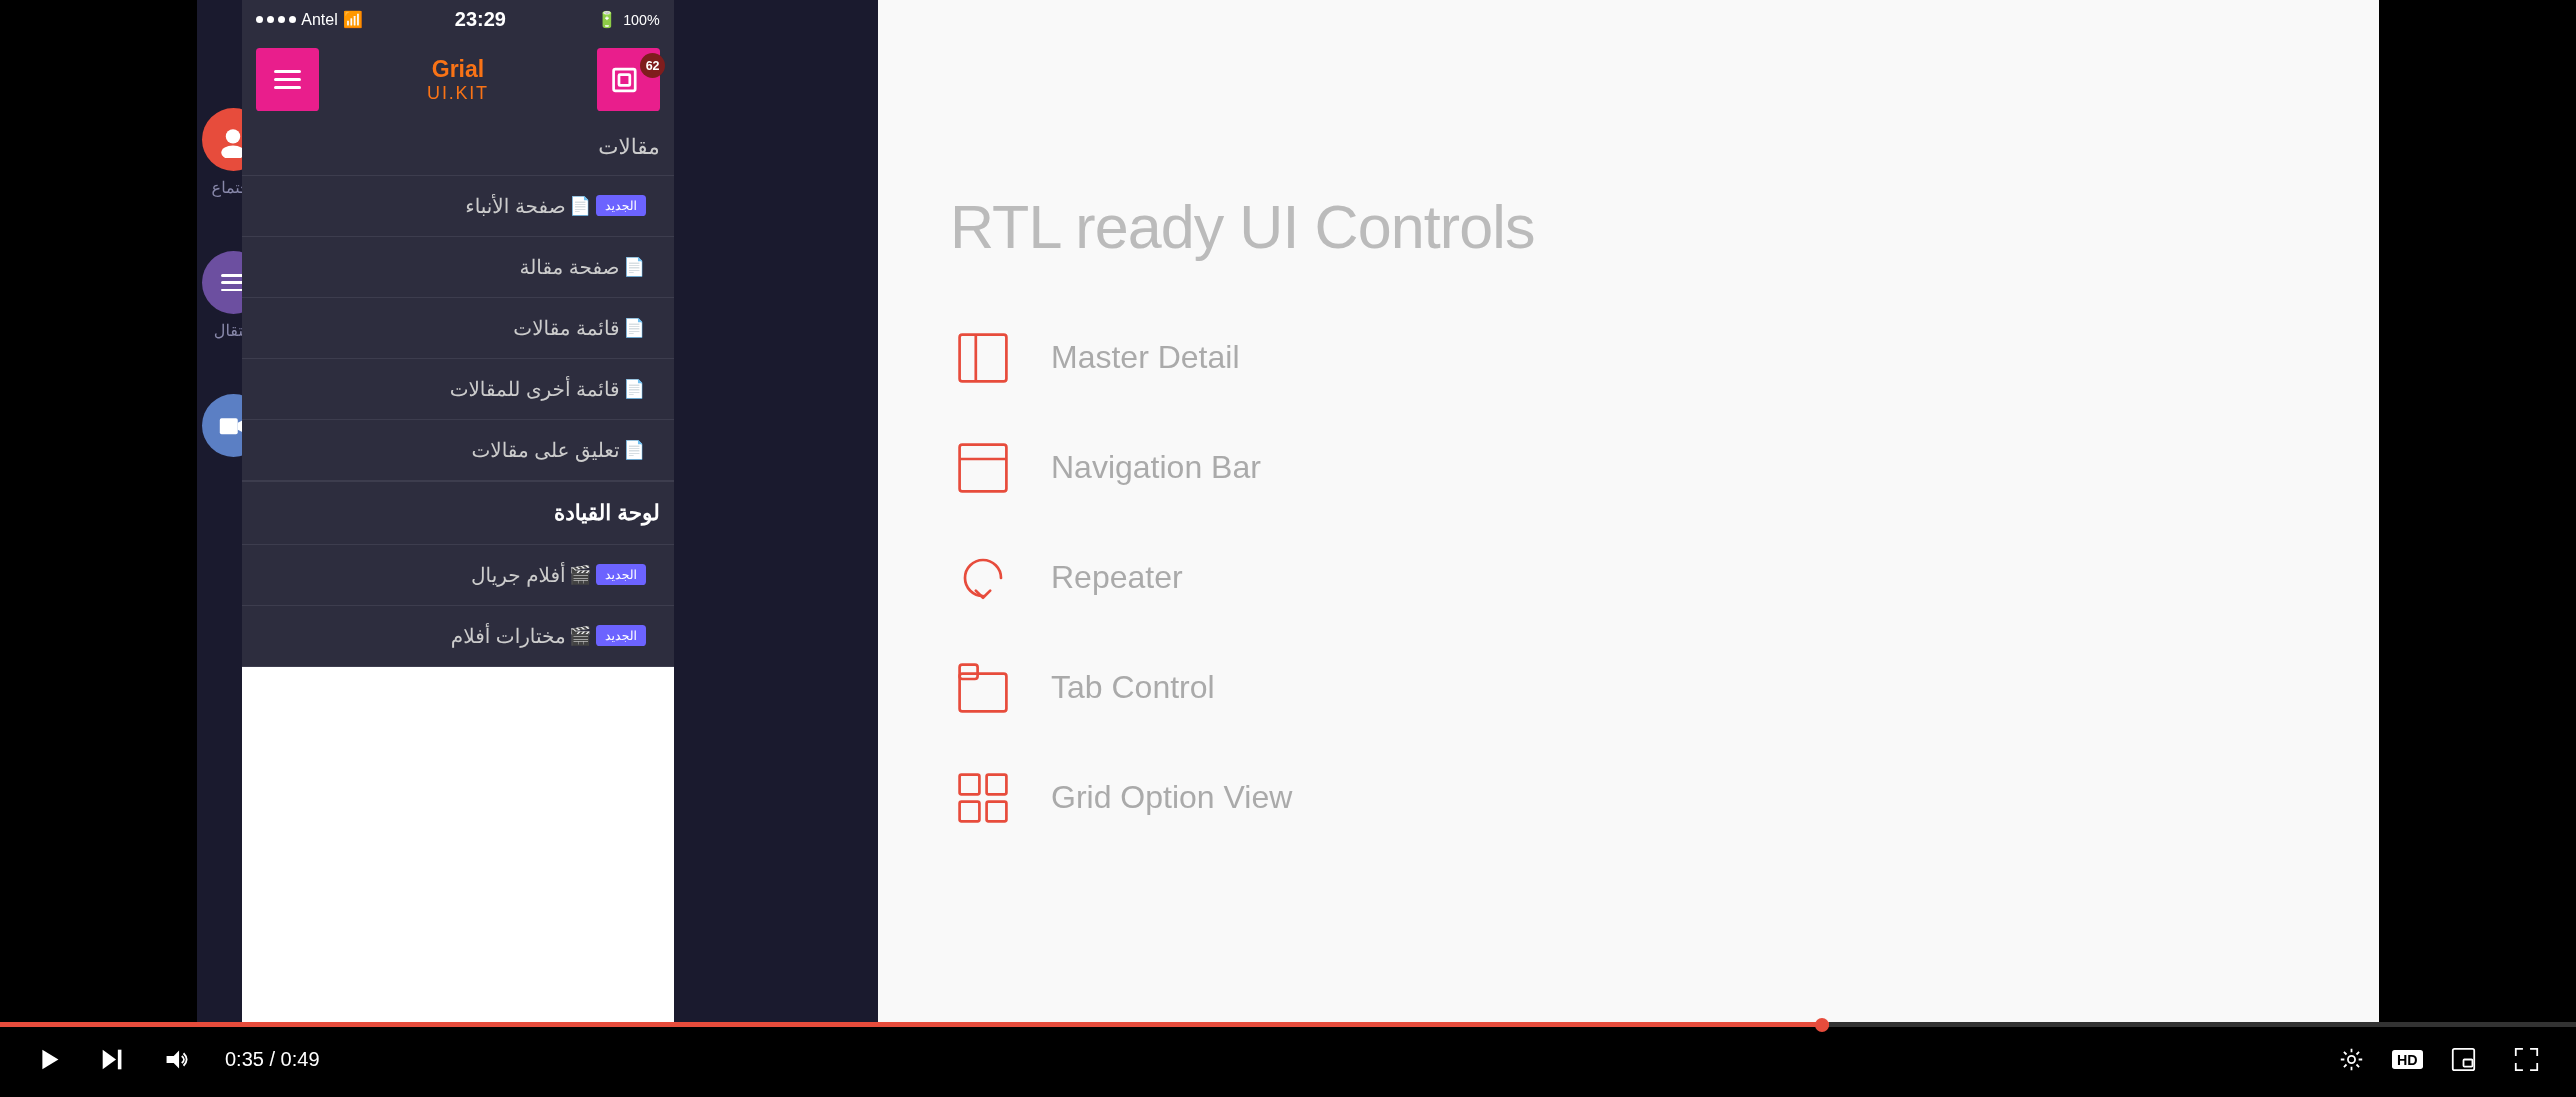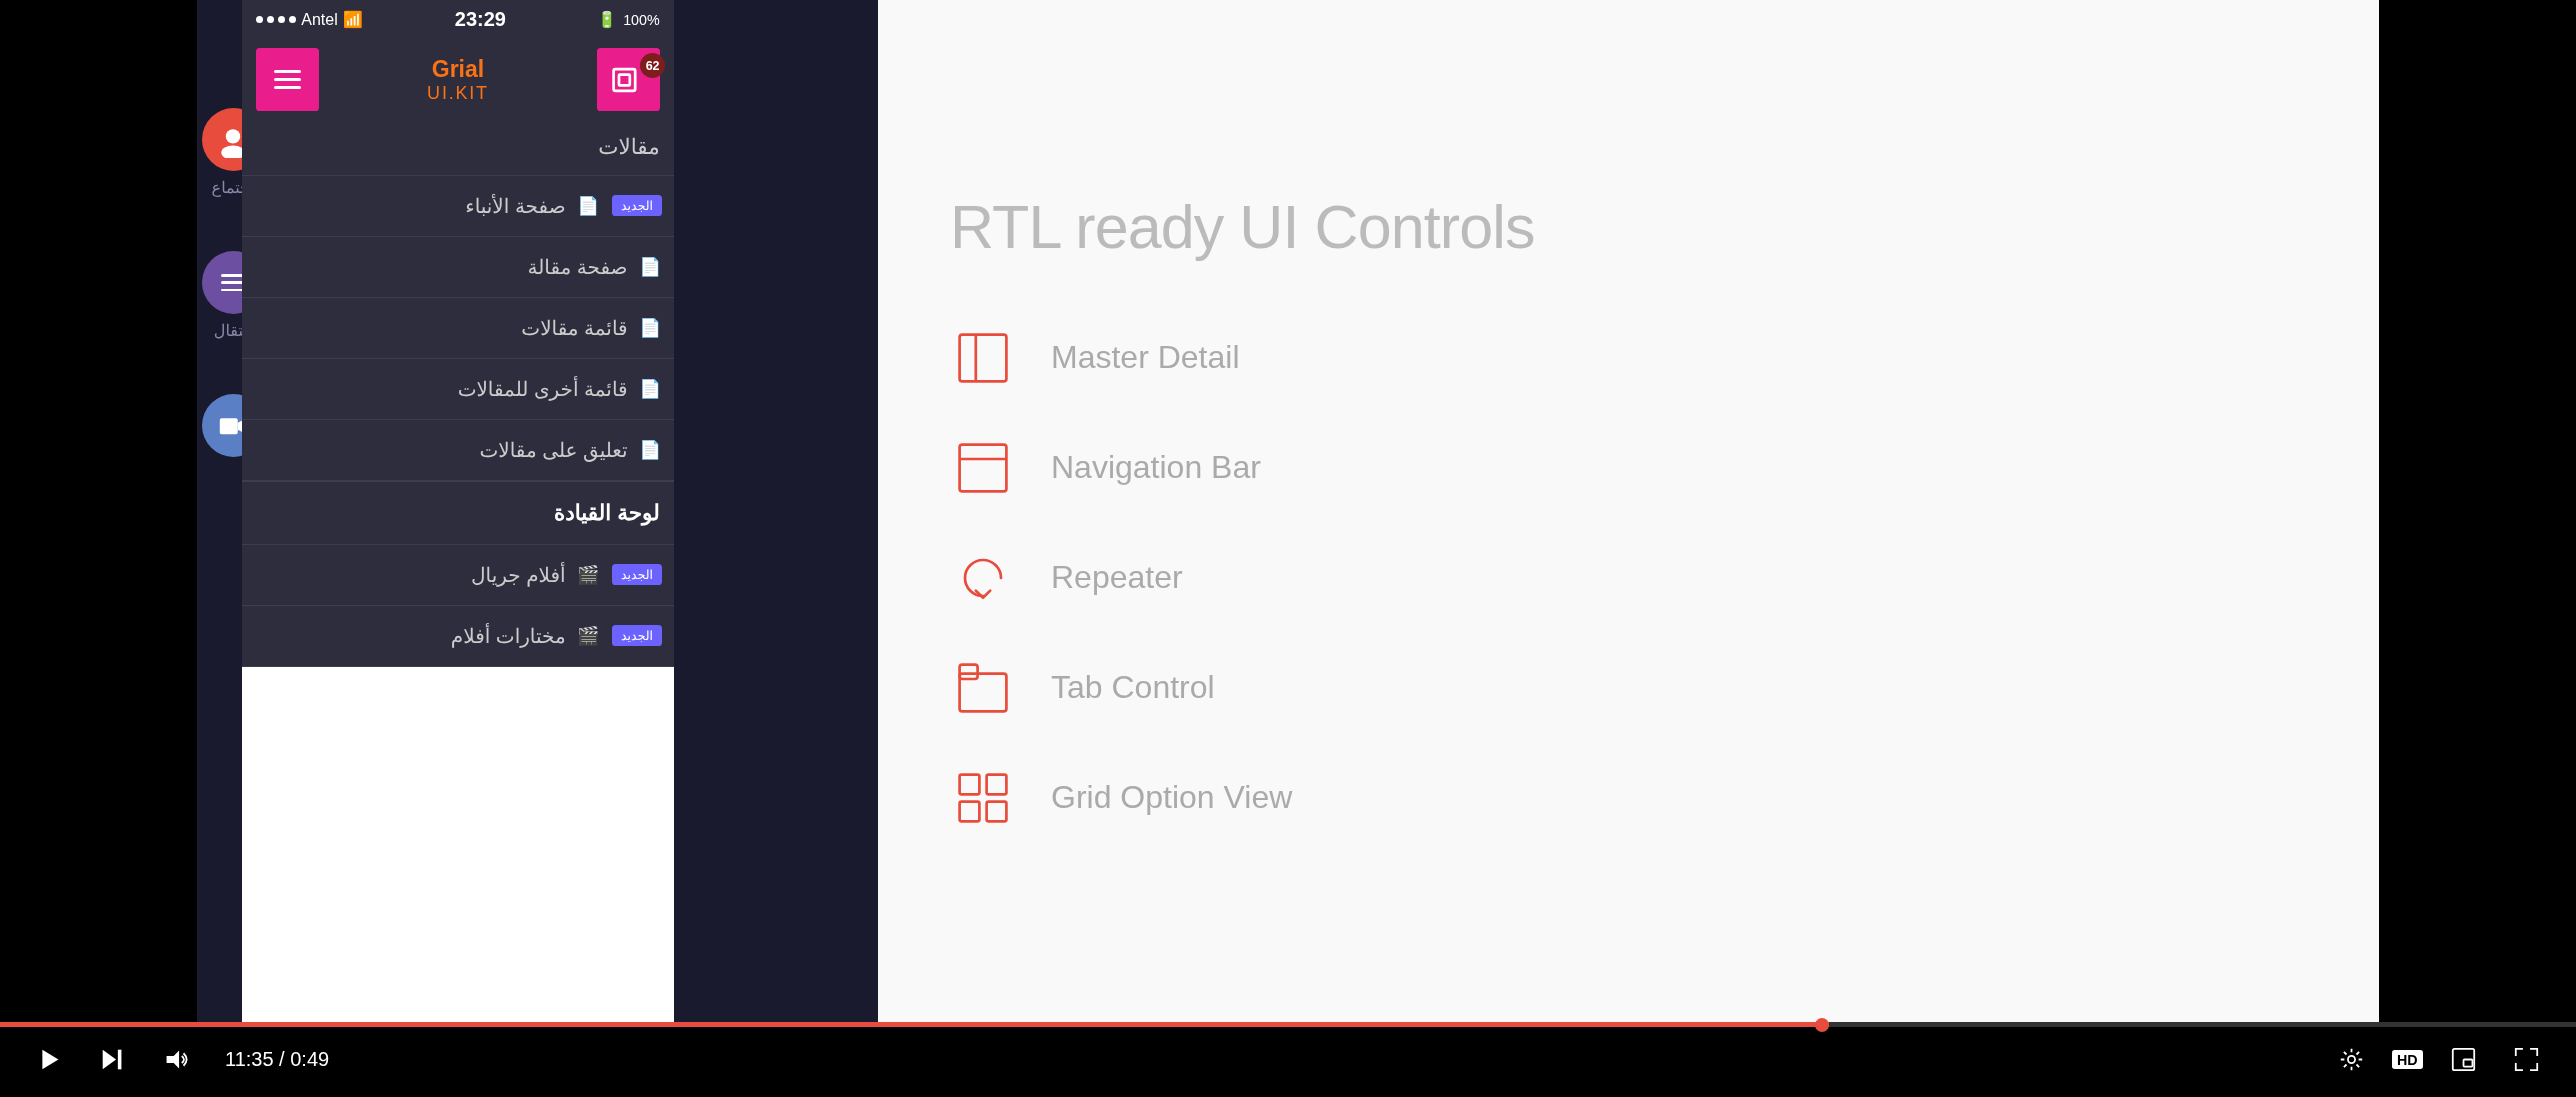--- a/index.html
+++ b/index.html
@@ -142,25 +142,25 @@
       text-align: right;
       font-size: 21.5px;
       color: #ccc;
       border-bottom: 0.9px solid #3d3d4e;
     }
 
     
     .phone-menu-item {
       background: #2d2d3e;
       border-bottom: 0.9px solid #3d3d4e;
-      padding: 18px 12px;
+      padding: 18px 28px;
       display: flex;
       align-items: center;
       justify-content: flex-end;
-      gap: 12px;
+      gap: 4px;
     }
     .menu-item-text {
       font-size: 20px;
       color: #ccc;
       direction: rtl;
     }
     .menu-item-icon {
       color: #888;
       font-size: 18px;
     }
@@ -601,21 +601,21 @@
     </button>
 
     <button class="ctrl-btn">
       <svg width="25" height="25" viewBox="0 0 28 28" fill="white">
         <polygon points="4,10 12,10 18,4 18,24 12,18 4,18" fill="white"></polygon>
         <path d="M21,10 Q26,14 21,18" stroke="white" stroke-width="2" fill="none"></path>
         <path d="M23,7 Q30,14 23,21" stroke="white" stroke-width="2" fill="none"></path>
       </svg>
     </button>
 
-    <span class="time-display">11:35 / 0:49</span>
+    <span class="time-display">0:35 / 0:49</span>
 
     <div class="ctrl-right">
 
       <button class="ctrl-btn">
         <svg width="25" height="25" viewBox="0 0 28 28" fill="white">
           <circle cx="14" cy="14" r="4" stroke="white" stroke-width="2" fill="none"></circle>
           <path d="M14 2 L14 6 M14 22 L14 26 M2 14 L6 14 M22 14 L26 14 M5.5 5.5 L8.4 8.4 M19.6 19.6 L22.5 22.5 M22.5 5.5 L19.6 8.4 M8.4 19.6 L5.5 22.5" stroke="white" stroke-width="2"></path>
         </svg>
       </button>
 

